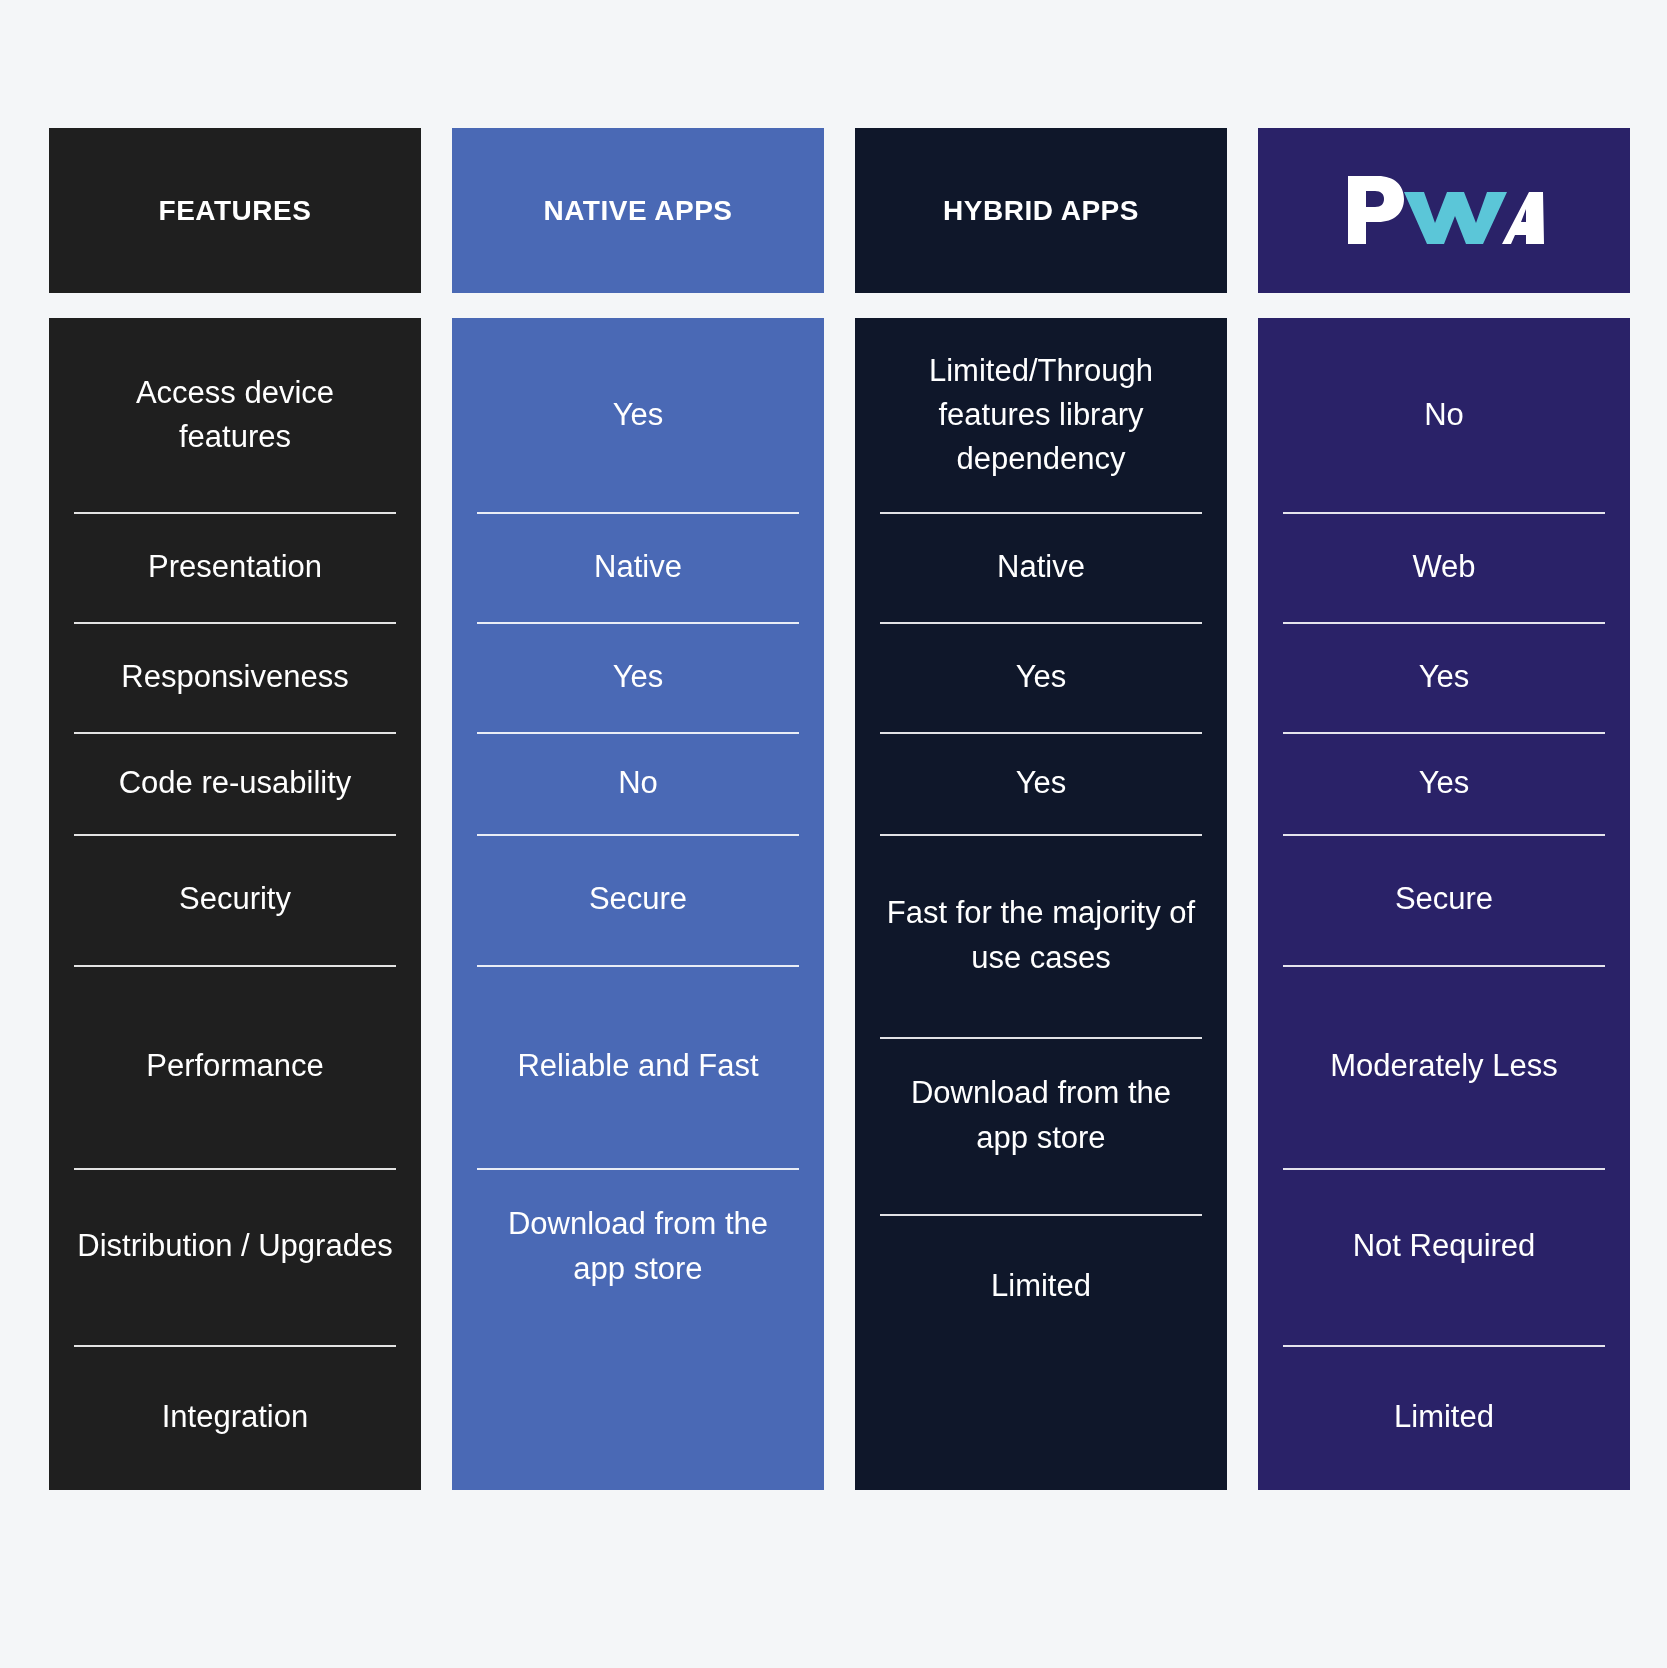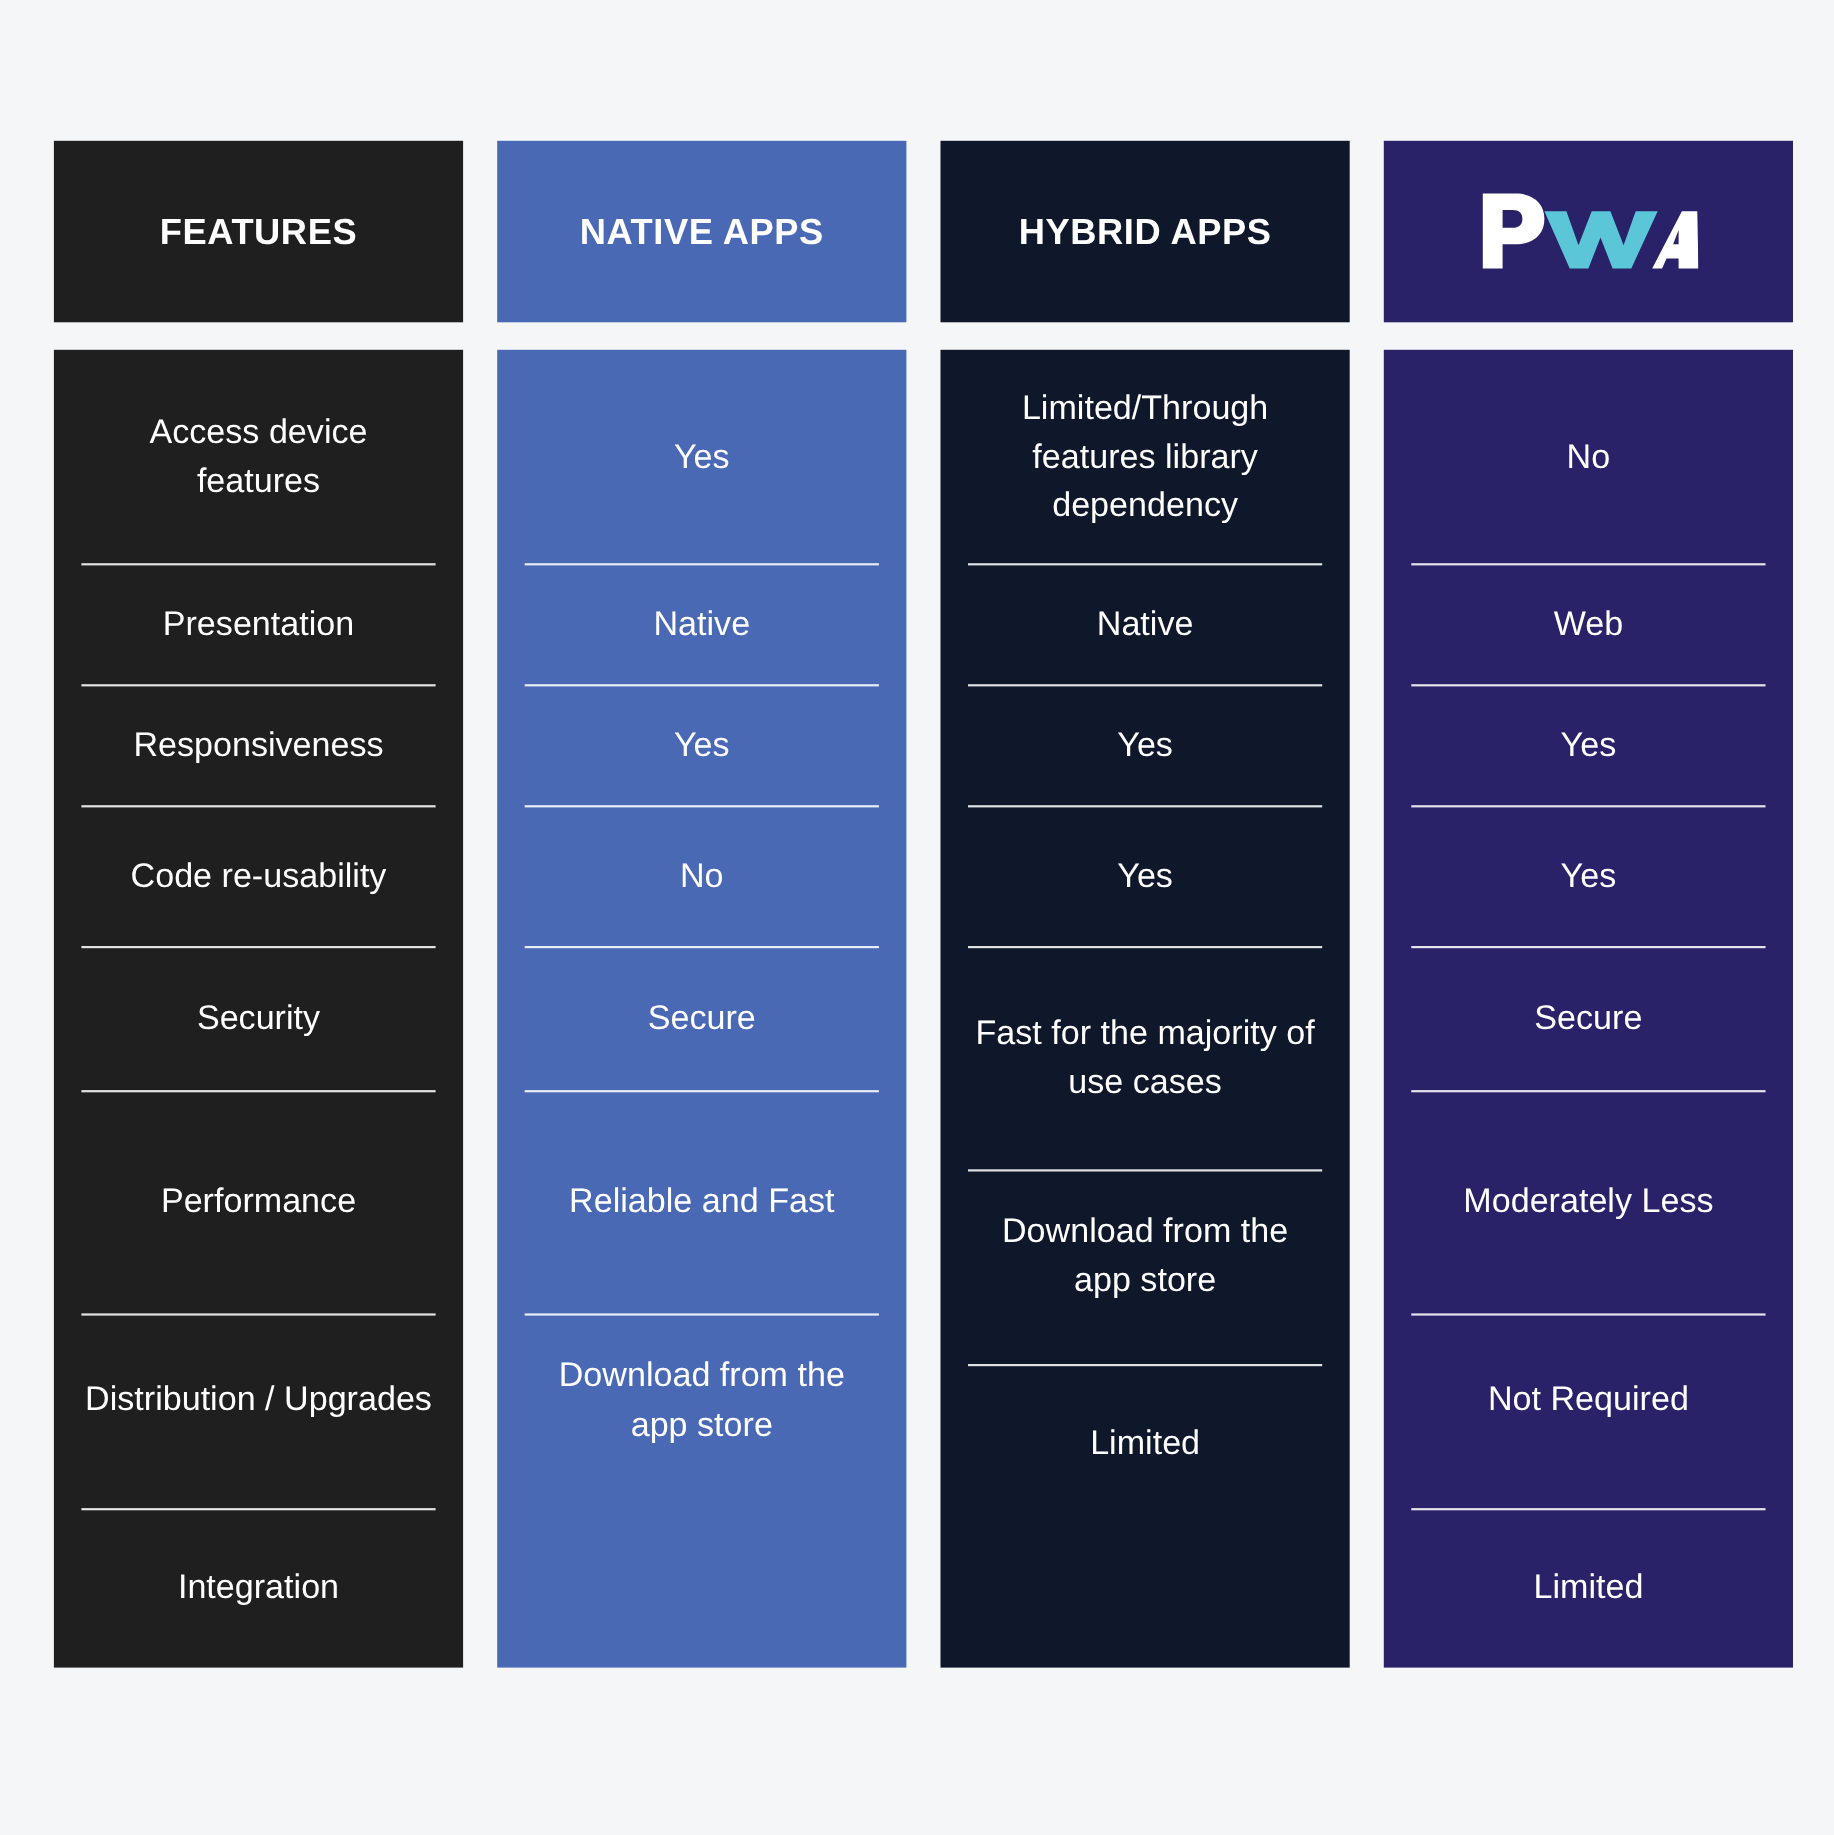--- a/index.html
+++ b/index.html
@@ -31,21 +31,21 @@
 
   
   .header-cell {
     height: 165px;
     display: flex;
     align-items: center;
     justify-content: center;
     color: #ffffff;
   }
   .header-cell .htxt {
-    font-size: 33px;
+    font-size: 28px;
     font-weight: bold;
     letter-spacing: 0.5px;
     text-transform: uppercase;
     white-space: nowrap;
   }
 
   .col-features  { background: #1f1f1f; }
   .col-native    { background: #4a69b5; }
   .col-hybrid    { background: #0f172a; }
   .col-pwa       { background: #2a2268; }
@@ -80,21 +80,21 @@
     left: 3px;
     right: 3px;
     height: 2px;
     background: rgba(255,255,255,0.88);
   }
 
   
   .r0 { height: 194px; }
   .r1 { height: 110px; }
   .r2 { height: 110px; }
-  .r3 { height: 128px; justify-content: center; }
+  .r3 { height: 102px; justify-content: center; }
   .r4 { height: 131px; }
   .r5 { height: 203px; }
   .r6 { height: 157px; }
   .r7 { height: 145px; margin-top: 20px; }
 
   
   .pwa-logo {
     display: flex;
     align-items: flex-end;
     justify-content: center;

